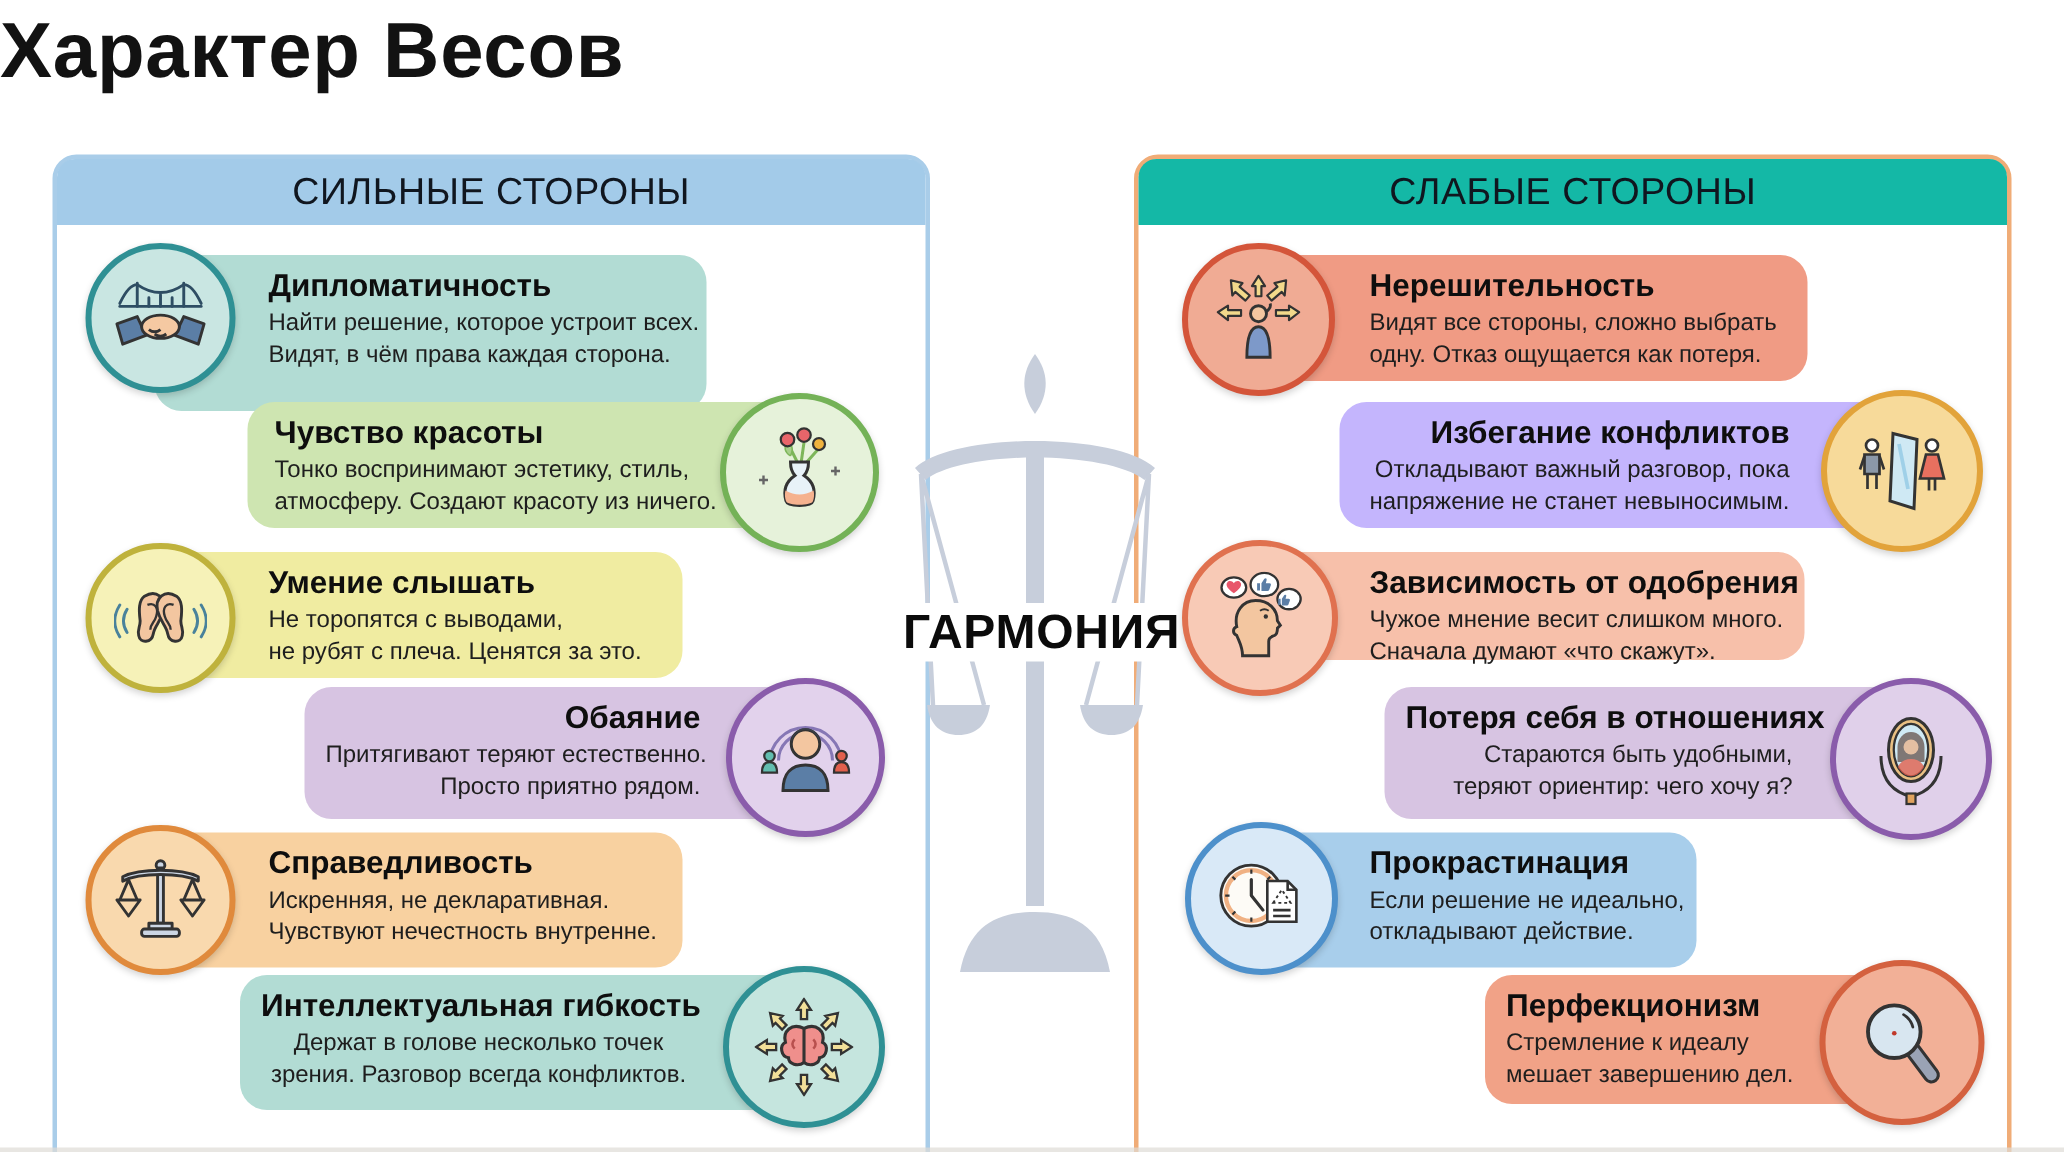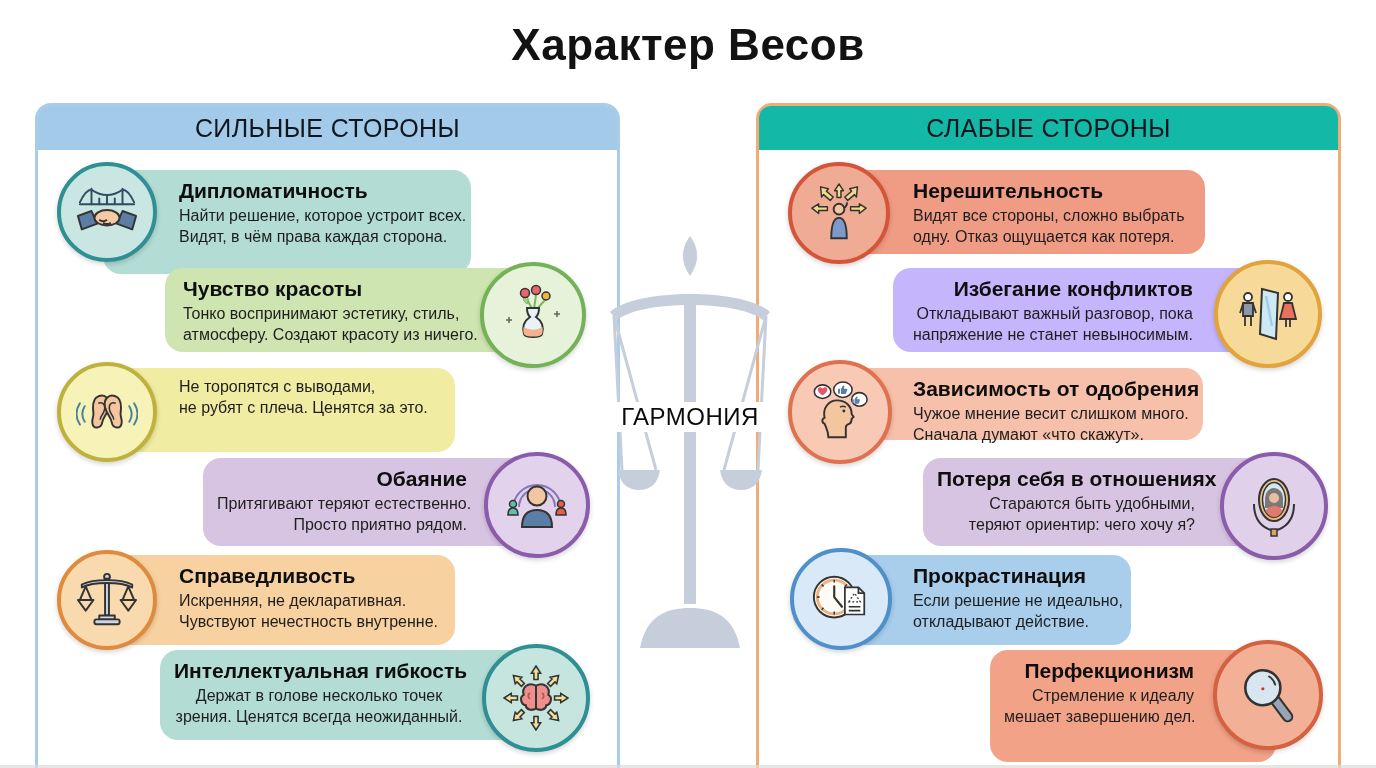--- a/index.html
+++ b/index.html
@@ -1,20 +1,20 @@
 <!DOCTYPE html>
 <html><head>
 <meta charset="utf-8">
 <style>
   html,body{margin:0;padding:0;background:#fff}
   .stage{position:relative;width:1376px;height:768px;background:#fff;overflow:hidden;
          font-family:"Liberation Sans","DejaVu Sans",sans-serif;color:#111}
 
-  .page-title{position:absolute;left:0;top:20px;width:100%;text-align:center;
-              font-size:44px;font-weight:800;letter-spacing:.5px;color:#121212}
+  .page-title{position:absolute;left:0;top:4px;width:100%;text-align:left;
+              font-size:52px;font-weight:800;letter-spacing:.5px;color:#121212}
 
   .panel{position:absolute;top:103px;width:585px;height:668px;background:#fff;
          border-radius:16px 16px 0 0;box-sizing:border-box}
   .panel-l{left:35px;border:3px solid #a9cde9}
   .panel-r{left:756px;border:3px solid #f0ac77}
   .phead{height:44px;display:flex;align-items:center;justify-content:center;
          font-size:25px;font-weight:400;color:#10161f;border-radius:12px 12px 0 0;letter-spacing:.4px}
   .phead-l{background:#a3cbe9}
   .phead-r{background:#14b8a6}
 
@@ -28,40 +28,40 @@
   .c-l2{left:165px;top:268px;width:390px;height:84px;background:#cee5b1;padding-right:96px;padding-left:18px}
   .c-l3{left:103px;top:368px;width:352px;height:84px;background:#f0eca1;padding-left:76px}
   .c-l4{left:203px;top:458px;width:348px;height:88px;background:#d7c4e2;padding-right:84px;text-align:right}
   .c-l5{left:103px;top:555px;width:352px;height:90px;background:#f8d1a0;padding-left:76px}
   .c-l6{left:160px;top:650px;width:392px;height:90px;background:#b2dcd4;padding-right:88px;text-align:center}
   .c-r1{left:835px;top:170px;width:370px;height:84px;background:#f09b84;padding-left:78px}
   .c-r2{left:893px;top:268px;width:382px;height:84px;background:#c4b5fd;padding-right:82px;text-align:right}
   .c-r3{left:835px;top:368px;width:368px;height:72px;background:#f7c0aa;padding-left:78px}
   .c-r4{left:923px;top:458px;width:352px;height:88px;background:#d7c4e2;padding-right:80px;text-align:right}
   .c-r5{left:835px;top:555px;width:296px;height:90px;background:#a8ceeb;padding-left:78px}
-  .c-r6{left:990px;top:650px;width:286px;height:112px;background:#f1a287;padding-right:82px;text-align:right}
+  .c-r6{left:990px;top:650px;width:286px;height:86px;background:#f1a287;padding-right:82px;text-align:left}
 
   .icircle{position:absolute;border-radius:50%;box-sizing:border-box;background:#fff;
            display:flex;align-items:center;justify-content:center;box-shadow:0 2px 5px rgba(0,0,0,.18)}
   .i-l1{left:57px;top:162px;width:100px;height:100px;border:4px solid #2f9094;background:#c9e6e2}
   .i-l2{left:480px;top:262px;width:106px;height:106px;border:4px solid #74b257;background:#e6f2da}
   .i-l3{left:57px;top:362px;width:100px;height:100px;border:4px solid #bfb23c;background:#f6f2b8}
   .i-l4{left:484px;top:452px;width:106px;height:106px;border:4px solid #8a5cab;background:#e2d2ec}
   .i-l5{left:57px;top:550px;width:100px;height:100px;border:4px solid #e08a3c;background:#f9d9ae}
   .i-l6{left:482px;top:644px;width:108px;height:108px;border:4px solid #2f9094;background:#c5e5de}
   .i-r1{left:788px;top:162px;width:102px;height:102px;border:4px solid #d4553a;background:#f0ab94}
   .i-r2{left:1214px;top:260px;width:108px;height:108px;border:4px solid #e2a33a;background:#f7da9a}
   .i-r3{left:788px;top:360px;width:104px;height:104px;border:4px solid #e0714f;background:#f8cab6}
   .i-r4{left:1220px;top:452px;width:108px;height:108px;border:4px solid #8a5cab;background:#e0d0ea}
   .i-r5{left:790px;top:548px;width:102px;height:102px;border:4px solid #4d90cb;background:#d9e9f7}
   .i-r6{left:1213px;top:640px;width:110px;height:110px;border:4px solid #d4613f;background:#f2b097}
 
   .scales{position:absolute;left:606px;top:232px;width:168px;height:420px}
   .harmony{position:absolute;left:598px;top:402px;width:184px;text-align:center}
-  .harmony span{display:inline-block;background:#fff;padding:1px 4px;font-size:24px;font-weight:400;color:#0b0b0b;letter-spacing:.5px}
+  .harmony span{display:inline-block;background:#fff;padding:1px 4px;font-size:32px;font-weight:700;color:#0b0b0b;letter-spacing:.5px}
 
   .baseline{position:absolute;left:0;right:0;bottom:0;height:3px;background:#dedcd6;opacity:.7}
 </style>
 </head>
 <body>
 
 <div class="stage">
 
   <div class="page-title">Характер Весов</div>
 
@@ -127,20 +127,21 @@
         <circle cx="24" cy="10" r="4.5" fill="#e8656a" stroke="#333" stroke-width="1.5"></circle>
         <circle cx="35" cy="7" r="4.5" fill="#e8656a" stroke="#333" stroke-width="1.5"></circle>
         <circle cx="45" cy="13" r="4" fill="#f0b33e" stroke="#333" stroke-width="1.5"></circle>
         <path d="M26,25 h12 c0,4 -1,7 -3,9 c6,4 8,10 6,17 c-1,4 -17,4 -18,0 c-2,-7 0,-13 6,-17 c-2,-2 -3,-5 -3,-9 z" fill="#e8f2f8" stroke="#333" stroke-width="2"></path>
         <path d="M22.6,44 c6.5,3.5 12.3,3.5 18.8,0 c0.6,3 0.3,5 -0.4,7 c-1,3.4 -17,3.4 -18,0 c-0.7,-2 -1,-4 -0.4,-7 z" fill="#f5b28f"></path>
         <path d="M8,34 v6 M5,37 h6 M56,28 v6 M53,31 h6" stroke="#666" stroke-width="1.6"></path>
       </svg>
     </div>
 
     <div class="card c-l3">
+      <div class="ct">Умение слышать</div>
       <div class="cd">Не торопятся с выводами,</div>
       <div class="cd">не рубят с плеча. Ценятся за это.</div>
     </div>
     <div class="icircle i-l3">
       <svg width="62" height="62" viewBox="0 0 64 64">
         <g>
           <path d="M21,17 C29,12 36,18 34,27 C32,35 28,37 27,43 C26,49 18,50 17,44 C16,40 18,38 18,34 C17,26 17,20 21,17 Z" fill="#f3c6a0" stroke="#333" stroke-width="2"></path>
           <path d="M23,23 C28,21 31,25 29,31 C28,35 25,36 25,40" fill="none" stroke="#333" stroke-width="1.6"></path>
         </g>
         <g transform="translate(64,0) scale(-1,1)">
@@ -196,21 +197,21 @@
           <polygon points="46,32 62,32 54,43" fill="none"></polygon>
           <rect x="24" y="48" width="16" height="4"></rect>
           <rect x="19" y="52" width="26" height="5" rx="2"></rect>
         </g>
       </svg>
     </div>
 
     <div class="card c-l6">
       <div class="ct">Интеллектуальная гибкость</div>
       <div class="cd">Держат в голове несколько точек</div>
-      <div class="cd">зрения. Ценятся всегда неожиданный.</div>
+      <div class="cd">зрения. Разговор всегда конфликтов.</div>
     </div>
     <div class="icircle i-l6">
       <svg width="66" height="66" viewBox="0 0 64 64">
         <defs>
             <path id="ar6" d="M32,1 L36.5,8 L34,8 L34,14 L30,14 L30,8 L27.5,8 Z"></path>
           </defs>
         <g fill="#f2df99" stroke="#333" stroke-width="1.5">
           <use href="#ar6"></use>
             <use href="#ar6" transform="rotate(45 32 32)"></use>
           <use href="#ar6" transform="rotate(90 32 32)"></use>

